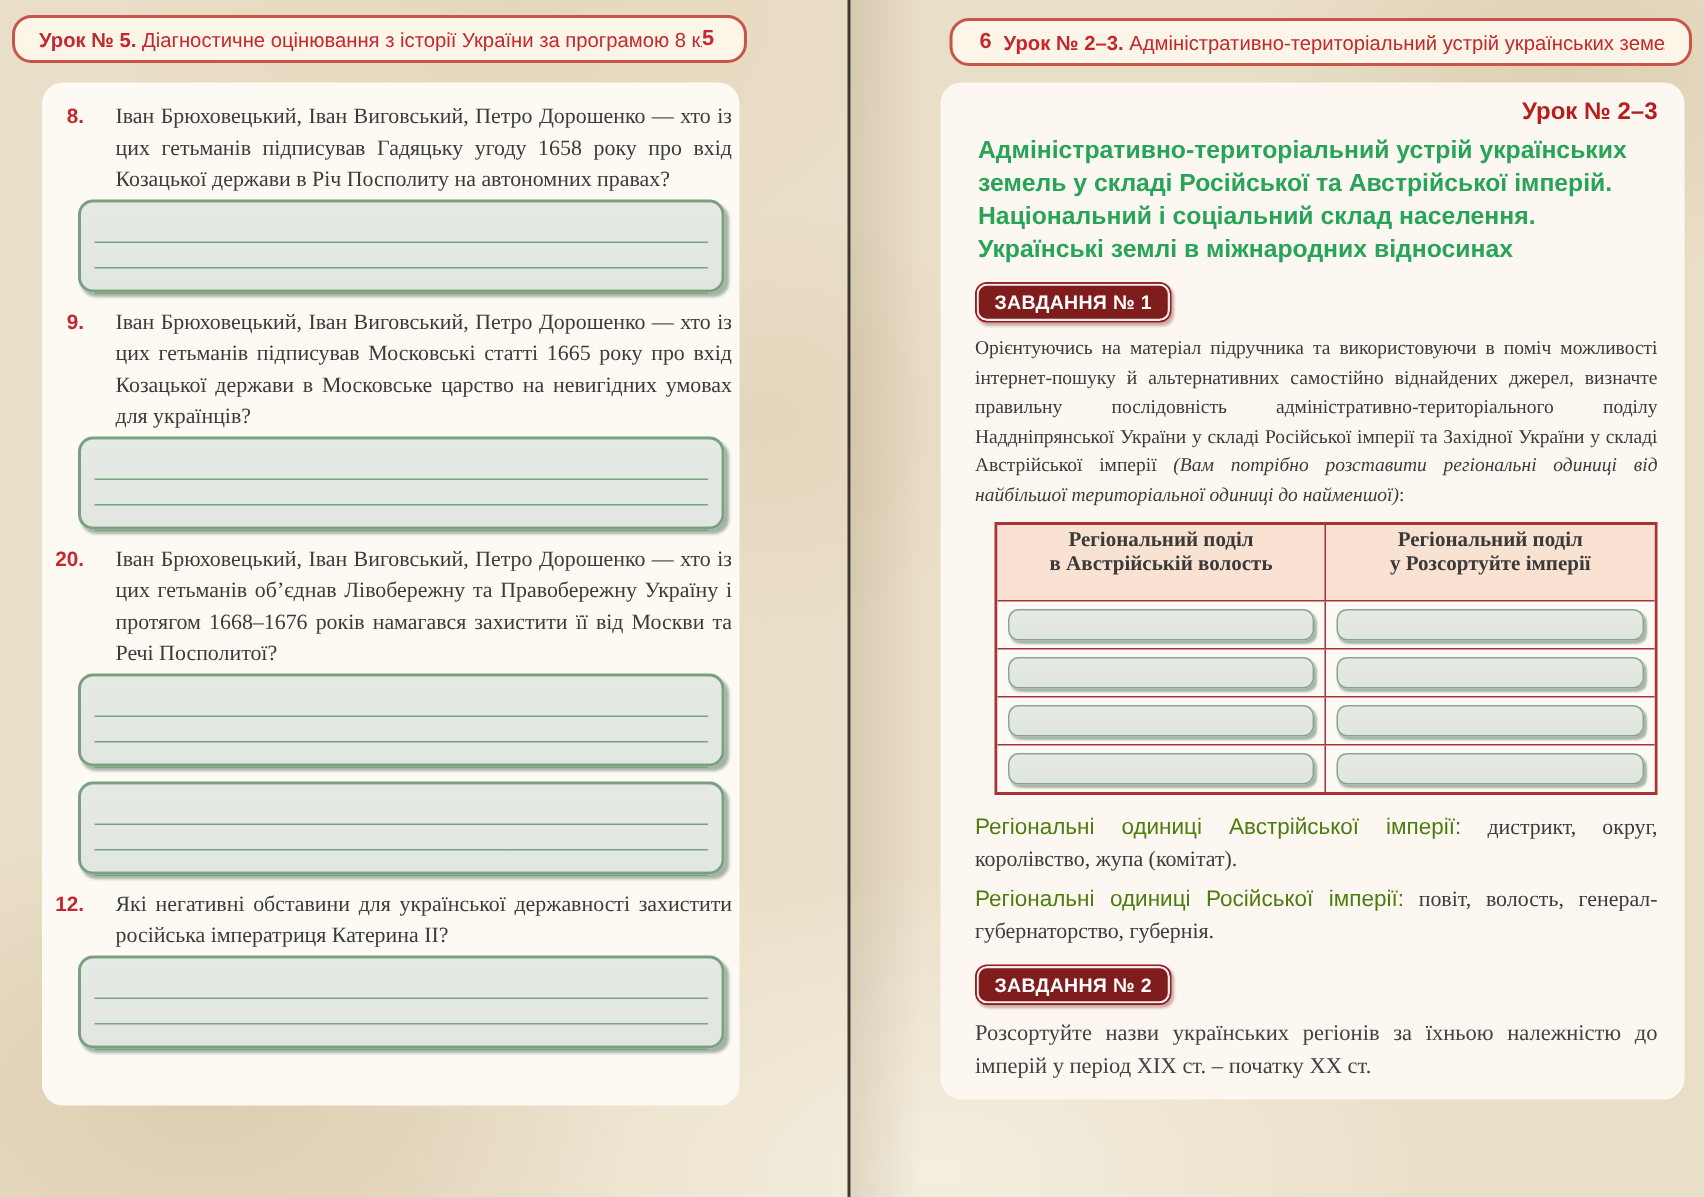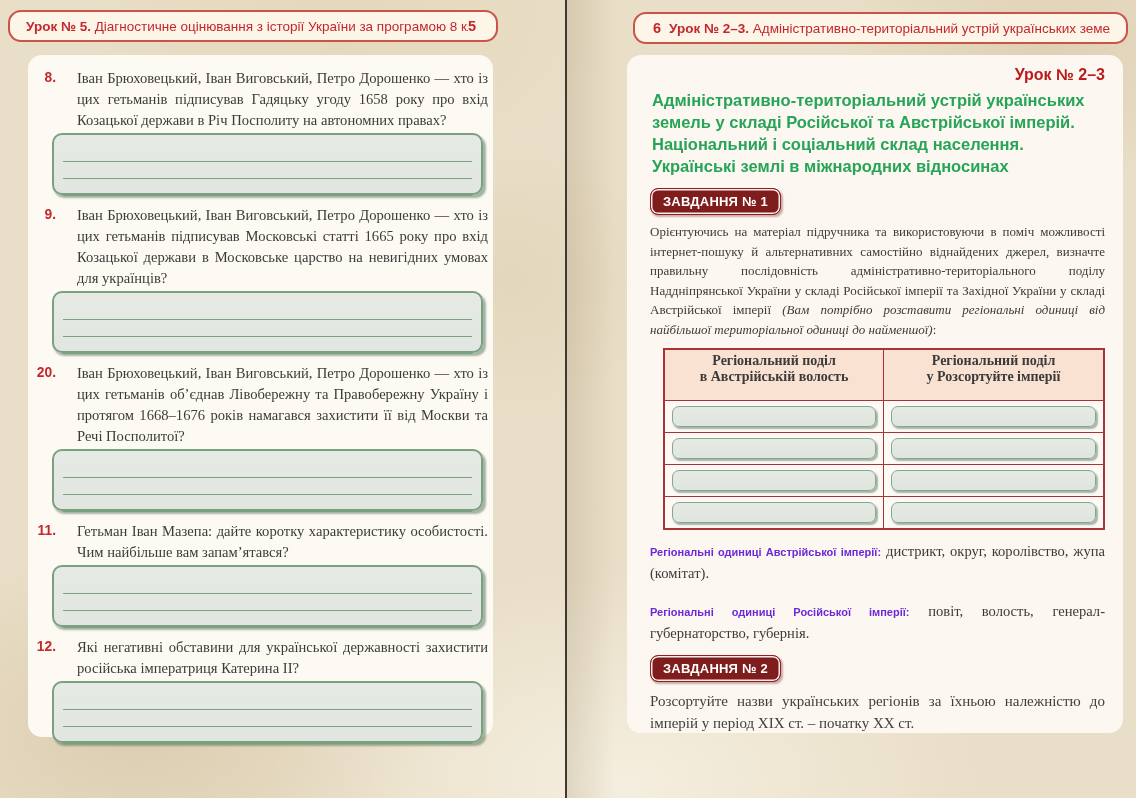--- a/index.html
+++ b/index.html
@@ -79,22 +79,22 @@
   .th-left{border-right:1.5px solid #a93236;}
   .t-row{display:grid;grid-template-columns:1fr 1fr;border-top:1.5px solid #a93236;background:#fdfaf5;}
   .td{padding:0;}
   .td-left{border-right:1.5px solid #a93236;}
   .t-input{height:21px;margin:5px 7px;box-sizing:border-box;
     background:linear-gradient(#e6eae5,#e0e5e0);
     border:1.5px solid #84a78a;border-radius:7px;
     box-shadow:1.5px 2px 1.5px rgba(60,95,70,.45);}
 
   .hint{margin:11px 0 0 0;font-size:14.6px;line-height:21px;text-align:justify;color:#3b3b3b;}
-  .hint + .hint{margin-top:17px;}
-  .hint-label{font-family:"Liberation Sans",sans-serif;font-weight:bold;font-size:11px;color:#6d28d9;}
+  .hint + .hint{margin-top:5px;}
+  .hint-label{font-family:"Liberation Sans",sans-serif;font-weight:normal;font-size:15px;color:#4d7c0f;}
   .task2-text{margin:8px 0 0 0;font-size:15px;line-height:22px;text-align:justify;color:#404040;}
 </style>
 </head>
 <body>
 
 <div class="gutter-line"></div>
 <div class="gutter-shade"></div>
 
 <header class="page-header header-left">
   <span class="hdr-flex"><b>Урок № 5.</b> <span>Діагностичне оцінювання з історії України за програмою 8 класу</span></span>
@@ -126,24 +126,20 @@
   <div class="question">
     <span class="qnum">20.</span>
     <span class="qtext">Іван Брюховецький, Іван Виговський, Петро Дорошенко — хто із цих гетьманів об’єднав Лівобережну та Правобережну Україну і протягом 1668–1676 років намагався захистити її від Москви та Речі Посполитої?</span>
   </div>
   <div class="answer-box">
     <div class="ab-line"></div>
     <div class="ab-line"></div>
     <div class="ab-line"></div>
   </div>
 
-  <div class="question">
-    <span class="qnum">11.</span>
-    <span class="qtext">Гетьман Іван Мазепа: дайте коротку характеристику особистості. Чим найбільше вам запам’ятався?</span>
-  </div>
   <div class="answer-box">
     <div class="ab-line"></div>
     <div class="ab-line"></div>
     <div class="ab-line"></div>
   </div>
 
   <div class="question">
     <span class="qnum">12.</span>
     <span class="qtext">Які негативні обставини для української державності захистити російська імператриця Катерина ІІ?</span>
   </div>

